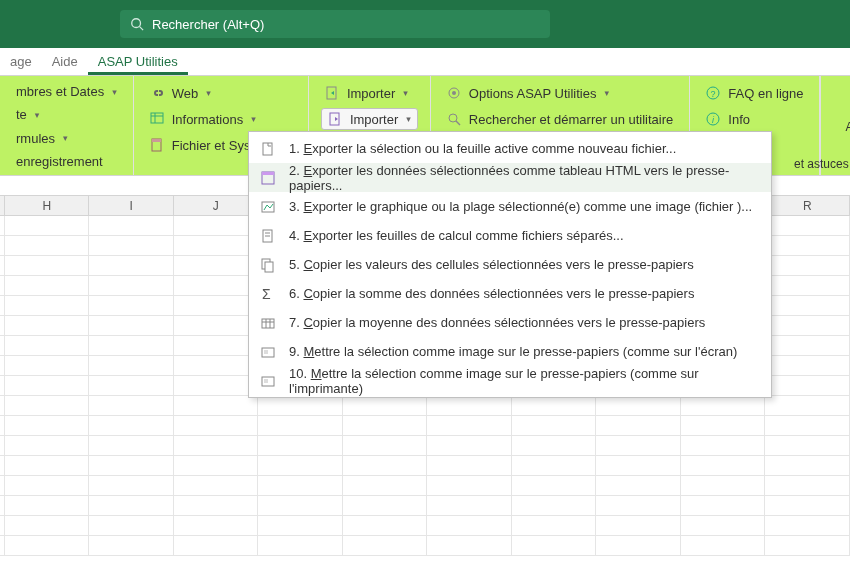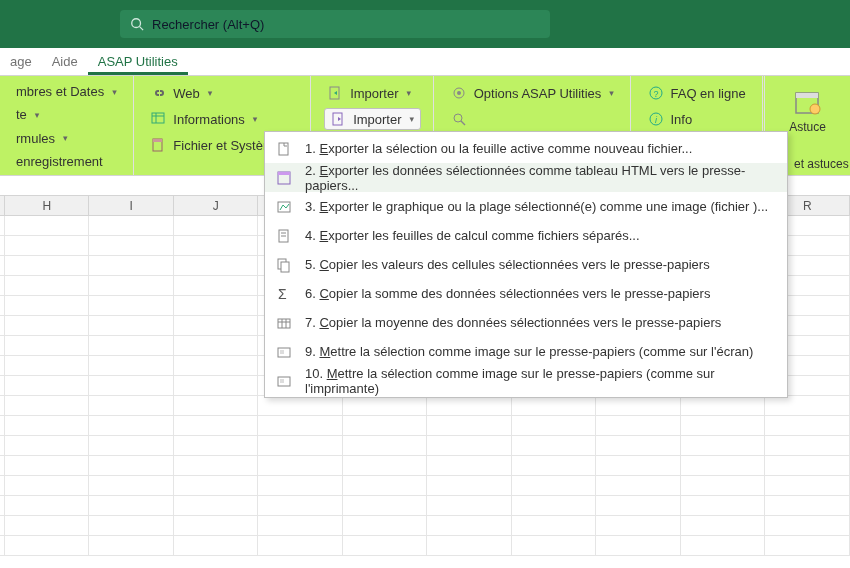--- a/index.html
+++ b/index.html
@@ -1,19 +1,19 @@
 <!DOCTYPE html>
 <html><head>
 <meta charset="utf-8">
 <style>
   * { box-sizing: border-box; margin: 0; padding: 0; font-family: "Segoe UI", Arial, sans-serif; }
   body { width: 850px; height: 568px; background: #fff; overflow: hidden; font-size: 13px; color: #333; }
 
   .titlebar { background: #217346; height: 48px; display: flex; align-items: center; padding-left: 120px; }
-  .search-box { display: flex; align-items: center; background: #2c8657; border-radius: 4px; height: 28px; width: 430px; padding: 0 10px; color: #0f172a; }
+  .search-box { display: flex; align-items: center; background: #2c8657; border-radius: 4px; height: 28px; width: 430px; padding: 0 10px; color: #ffffff; }
   .search-box svg { margin-right: 8px; }
   .search-box span { font-size: 13px; }
 
   .tabstrip { height: 28px; display: flex; align-items: flex-end; border-bottom: 1px solid #d4d4d4; padding-left: 0; background: #fff; }
   .tab { padding: 4px 10px 6px 10px; font-size: 13px; color: #737373; cursor: pointer; }
   .tab.active { color: #217346; border-bottom: 3px solid #217346; font-weight: 400; padding-bottom: 3px; }
 
   .ribbon { display: flex; background: #bef264; border-bottom: 1px solid #d4d4d4; height: 100px; justify-content: space-between; }
   .ribbon-group { border-right: 1px solid #e0e0e0; padding: 6px 12px 4px 12px; display: flex; flex-direction: column; gap: 4px; }
   .ribbon-group.last { border-right: none; }
@@ -25,21 +25,21 @@
   .ribbon-tall { display: flex; flex-direction: column; align-items: center; justify-content: flex-start; padding: 6px 12px 4px 12px; text-align: center; font-size: 12px; line-height: 14px; color: #333; }
   .ribbon-tall svg { margin-bottom: 4px; }
 
   .colhdr-row { display: flex; height: 20px; border-bottom: 1px solid #d4d4d4; background: #f0f0f0; }
   .colhdr { width: 85px; border-right: 1px solid #d4d4d4; text-align: center; font-size: 12px; color: #555; line-height: 20px; }
 
   .grid { position: relative; }
   .grid-row { display: flex; height: 20px; border-bottom: 1px solid #e5e5e5; }
   .cell { width: 85px; border-right: 1px solid #e5e5e5; }
 
-  .dropdown { position: absolute; left: 264px; top: 131px; width: 524px; background: #fff; border: 1px solid #c0c0c0; box-shadow: 3px 3px 6px rgba(0,0,0,0.15); z-index: 10; padding: 2px 0; }
+  .dropdown { position: absolute; left: 248px; top: 131px; width: 524px; background: #fff; border: 1px solid #c0c0c0; box-shadow: 3px 3px 6px rgba(0,0,0,0.15); z-index: 10; padding: 2px 0; }
   .dd-item { display: flex; align-items: center; padding: 4px 10px; gap: 12px; font-size: 13px; color: #333; cursor: pointer; height: 29px; }
   .dd-item.hover { background: #eef4ee; }
   .dd-ico { width: 18px; height: 18px; flex-shrink: 0; display: flex; align-items: center; justify-content: center; }
   .dd-item span u { text-decoration: underline; }
 
   .trail-text { position: absolute; left: 794px; top: 157px; font-size: 12px; color: #333; text-align: center; }
 
   .formula-area { height: 20px; border-bottom: 1px solid #d4d4d4; background:#fff;}
 </style>
 </head>
@@ -133,20 +133,21 @@
           <circle cx="7" cy="7" r="2" fill="#888"></circle>
         </svg>
       <span>Options ASAP Utilities</span>
         <span class="caret">▾</span>
     </div>
     <div class="rb-btn">
       <svg width="16" height="14" viewBox="0 0 16 14">
           <circle cx="6" cy="6" r="4" fill="none" stroke="#888"></circle>
           <line x1="9" y1="9" x2="13" y2="13" stroke="#888" stroke-width="1.5"></line>
         </svg>
+      <span>Rechercher et démarrer un utilitaire</span>
     </div>
   </div>
 
   <div class="ribbon-group">
     <div class="rb-btn">
       <svg width="16" height="14" viewBox="0 0 16 14">
           <circle cx="7" cy="7" r="6" fill="none" stroke="#2a8"></circle>
           <text x="7" y="11" font-size="9" text-anchor="middle" fill="#2a8">?</text>
         </svg>
       <span>FAQ en ligne</span>

